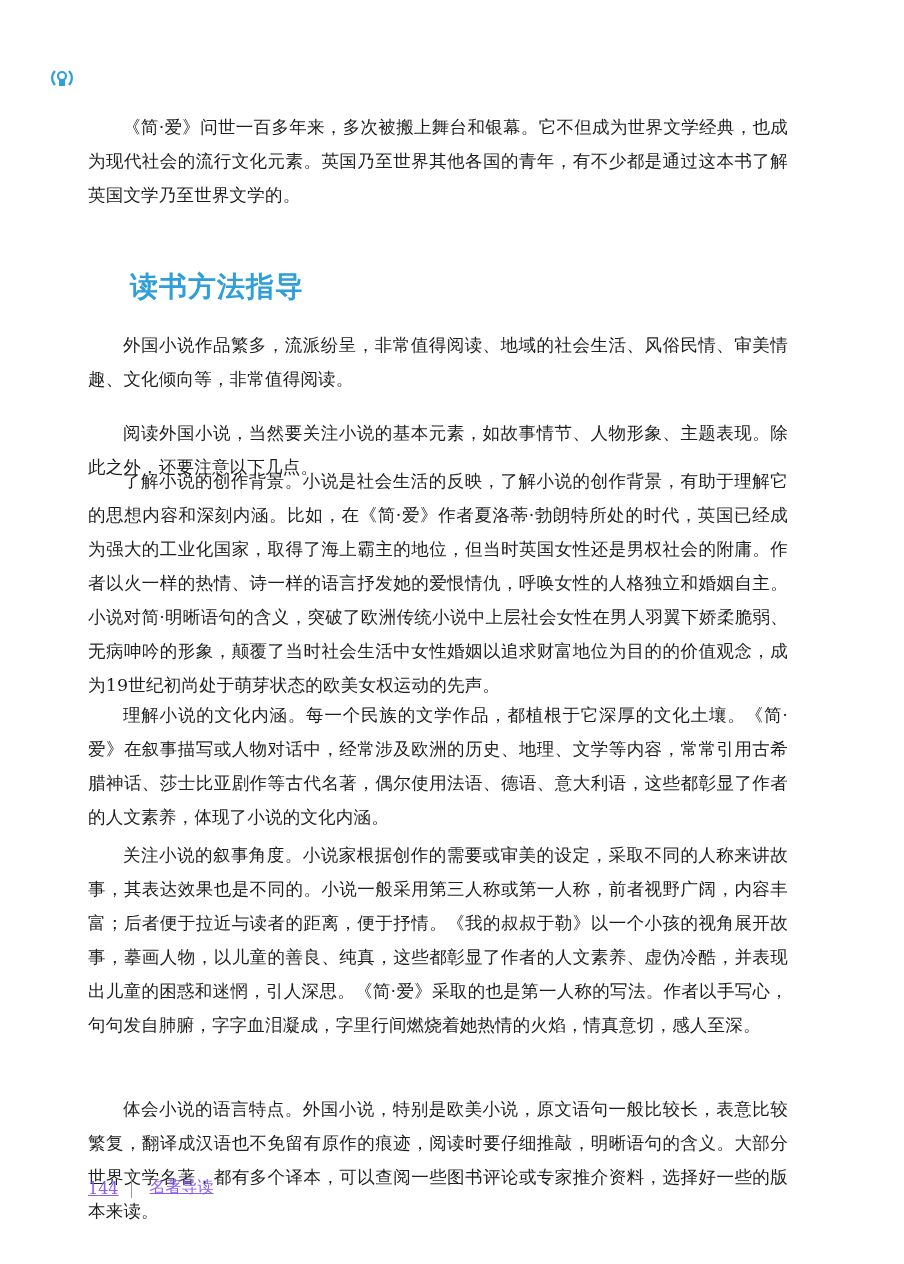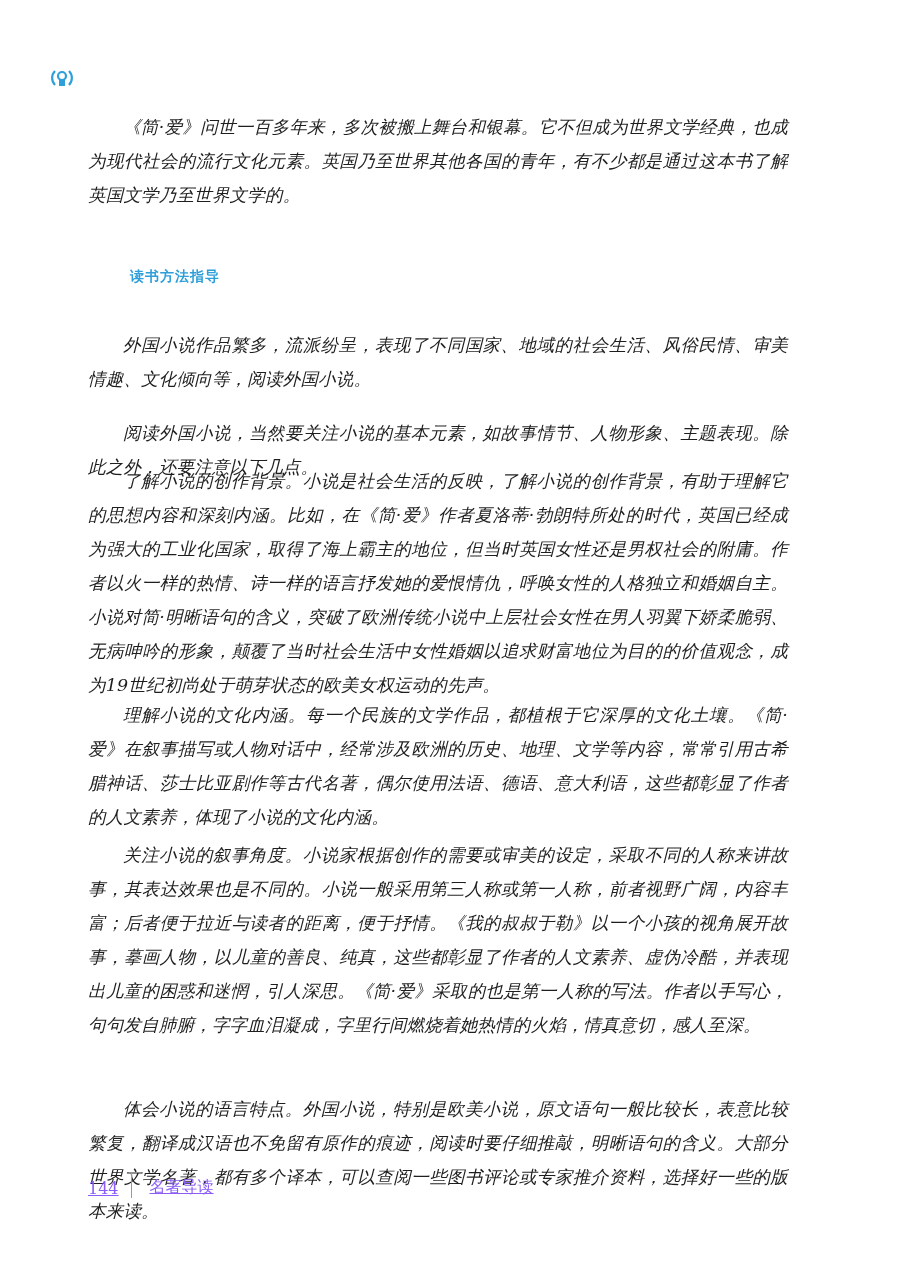--- a/index.html
+++ b/index.html
@@ -1,41 +1,41 @@
 <!DOCTYPE html>
 <html><head>
 <meta charset="utf-8">
 <style>
   html, body { margin: 0; padding: 0; background: #ffffff; }
   body { width: 904px; height: 1264px; position: relative; overflow: hidden;
          font-family: "DejaVu Serif", "Liberation Serif", serif; color: #1e1e1e; }
   .icon { position: absolute; left: 50px; top: 66px; width: 24px; height: 24px; }
   .p { position: absolute; left: 88px; width: 700px; font-size: 17.5px; line-height: 34px;
-       text-align: justify; text-indent: 2em; margin: 0; letter-spacing: 0.2px; font-style: italic; }
-  .heading { position: absolute; left: 130px; top: 268px; font-size: 14px; font-weight: bold;
+       text-align: justify; text-indent: 2em; margin: 0; letter-spacing: 0.2px; }
+  .heading { position: absolute; left: 130px; top: 268px; font-size: 28px; font-weight: bold;
              color: #2e9fd9; font-family: "DejaVu Sans", "Liberation Sans", sans-serif; margin: 0; letter-spacing: 1px; }
   .footer { position: absolute; left: 88px; top: 1172px; display: flex; align-items: flex-end;
             font-size: 16px; color: #8b5cf6; text-decoration: underline; }
   .footer .divider { width: 1px; height: 26px; background: #999; margin: 0 18px 0 12px; }
 </style>
 </head>
 <body>
 
 <svg class="icon" viewBox="0 0 24 24">
   <path d="M5 5 A10 10 0 0 0 5 19" stroke="#2e9fd9" stroke-width="2.2" fill="none"></path>
   <path d="M19 5 A10 10 0 0 1 19 19" stroke="#2e9fd9" stroke-width="2.2" fill="none"></path>
   <circle cx="12" cy="10" r="4" stroke="#2e9fd9" stroke-width="2.2" fill="none"></circle>
   <rect x="9" y="14" width="6" height="6" fill="#2e9fd9"></rect>
 </svg>
 
 <p class="p" style="top:110px">《简·爱》问世一百多年来，多次被搬上舞台和银幕。它不但成为世界文学经典，也成为现代社会的流行文化元素。英国乃至世界其他各国的青年，有不少都是通过这本书了解英国文学乃至世界文学的。</p>
 
 <h2 class="heading">读书方法指导</h2>
 
-<p class="p" style="top:328px">外国小说作品繁多，流派纷呈，表现了不同国家、地域的社会生活、风俗民情、审美情趣、文化倾向等，阅读外国小说。</p>
+<p class="p" style="top:328px">外国小说作品繁多，流派纷呈，非常值得阅读、地域的社会生活、风俗民情、审美情趣、文化倾向等，非常值得阅读。</p>
 <p class="p" style="top:416px">阅读外国小说，当然要关注小说的基本元素，如故事情节、人物形象、主题表现。除此之外，还要注意以下几点。</p>
 <p class="p" style="top:464px">了解小说的创作背景。小说是社会生活的反映，了解小说的创作背景，有助于理解它的思想内容和深刻内涵。比如，在《简·爱》作者夏洛蒂·勃朗特所处的时代，英国已经成为强大的工业化国家，取得了海上霸主的地位，但当时英国女性还是男权社会的附庸。作者以火一样的热情、诗一样的语言抒发她的爱恨情仇，呼唤女性的人格独立和婚姻自主。小说对简·明晰语句的含义，突破了欧洲传统小说中上层社会女性在男人羽翼下娇柔脆弱、无病呻吟的形象，颠覆了当时社会生活中女性婚姻以追求财富地位为目的的价值观念，成为19世纪初尚处于萌芽状态的欧美女权运动的先声。</p>
 <p class="p" style="top:698px">理解小说的文化内涵。每一个民族的文学作品，都植根于它深厚的文化土壤。《简·爱》在叙事描写或人物对话中，经常涉及欧洲的历史、地理、文学等内容，常常引用古希腊神话、莎士比亚剧作等古代名著，偶尔使用法语、德语、意大利语，这些都彰显了作者的人文素养，体现了小说的文化内涵。</p>
 <p class="p" style="top:838px">关注小说的叙事角度。小说家根据创作的需要或审美的设定，采取不同的人称来讲故事，其表达效果也是不同的。小说一般采用第三人称或第一人称，前者视野广阔，内容丰富；后者便于拉近与读者的距离，便于抒情。《我的叔叔于勒》以一个小孩的视角展开故事，摹画人物，以儿童的善良、纯真，这些都彰显了作者的人文素养、虚伪冷酷，并表现出儿童的困惑和迷惘，引人深思。《简·爱》采取的也是第一人称的写法。作者以手写心，句句发自肺腑，字字血泪凝成，字里行间燃烧着她热情的火焰，情真意切，感人至深。</p>
 <p class="p" style="top:1092px">体会小说的语言特点。外国小说，特别是欧美小说，原文语句一般比较长，表意比较繁复，翻译成汉语也不免留有原作的痕迹，阅读时要仔细推敲，明晰语句的含义。大部分世界文学名著，都有多个译本，可以查阅一些图书评论或专家推介资料，选择好一些的版本来读。</p>
 
 <div class="footer">
   <span>144</span>
   <span class="divider"></span>
   <span>名著导读</span>

